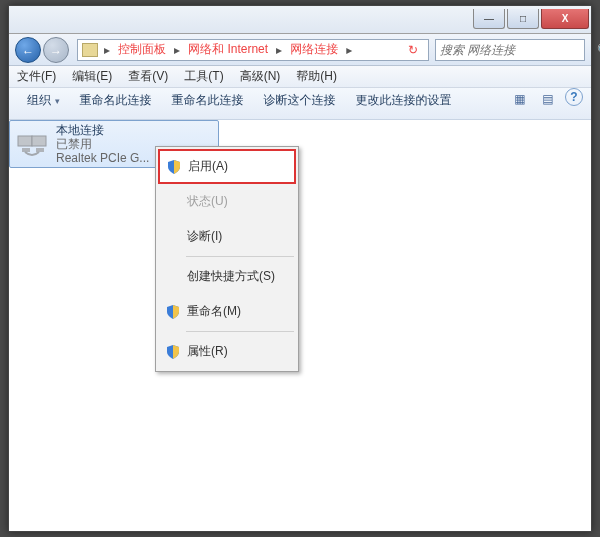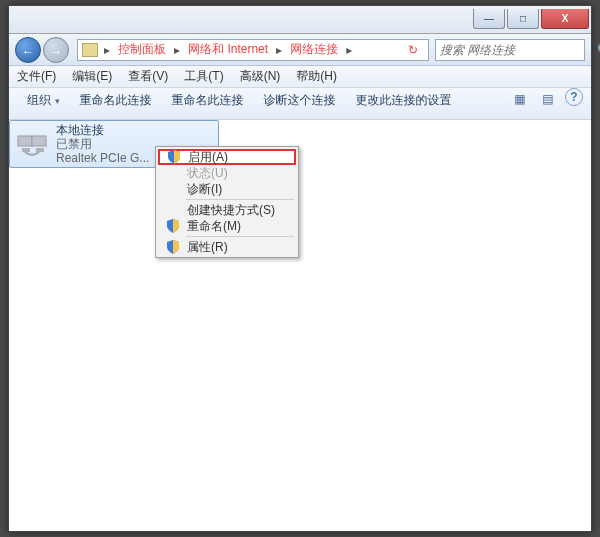--- a/index.html
+++ b/index.html
@@ -29,21 +29,21 @@
 .tool-icon{width:22px;height:22px;display:flex;align-items:center;justify-content:center;color:#4a6a9a}
 .content{flex:1;background:#fff;position:relative;padding:0}
 .conn-item{width:210px;height:48px;border:1px solid #7da2ce;background:linear-gradient(#eaf2fc,#d8e8fb);display:flex;align-items:center;padding:4px;border-radius:2px}
 .conn-icon{width:36px;height:36px;margin-right:6px;display:flex;align-items:center;justify-content:center}
 .conn-icon svg{filter:grayscale(80%) opacity(.75)}
 .conn-text{display:flex;flex-direction:column;line-height:14px}
 .conn-name{color:#1e395b}
 .conn-status{color:#666}
 .conn-adapter{color:#666;white-space:nowrap;overflow:hidden;text-overflow:ellipsis;max-width:150px}
 .ctxmenu{position:absolute;left:146px;top:26px;width:144px;background:#f2f2f2;border:1px solid #a0a0a0;box-shadow:2px 2px 4px rgba(0,0,0,.3);padding:2px}
-.ctxmenu-item{height:16px;display:flex;align-items:center;padding:0 8px 0 28px;position:relative;color:#333;border:1px solid transparent}
+.ctxmenu-item{height:35px;display:flex;align-items:center;padding:0 8px 0 28px;position:relative;color:#333;border:1px solid transparent}
 .ctxmenu-item.highlight{border:2px solid #d33;background:#fff}
 .ctxmenu-item.disabled{color:#a0a0a0}
 .ctxmenu-sep{height:1px;background:#d0d0d0;margin:2px 2px 2px 28px}
 .ctx-icon{width:16px;height:16px;position:absolute;left:6px;display:flex;align-items:center;justify-content:center}
 .shield{width:12px;height:14px}
 </style>
 </head>
 <body>
 
 <div class="window">

